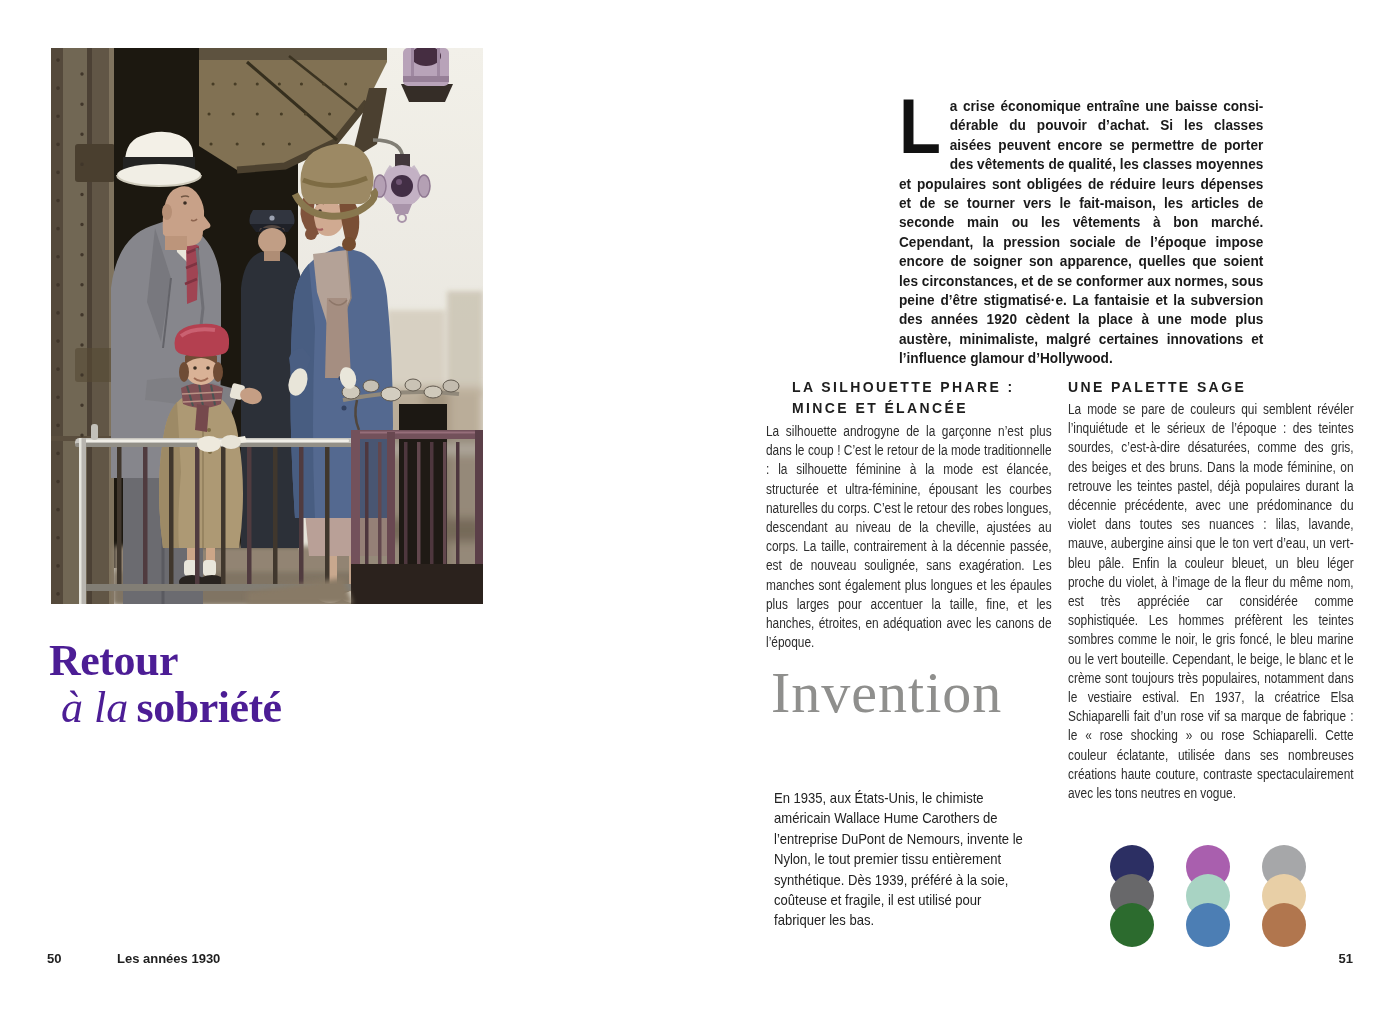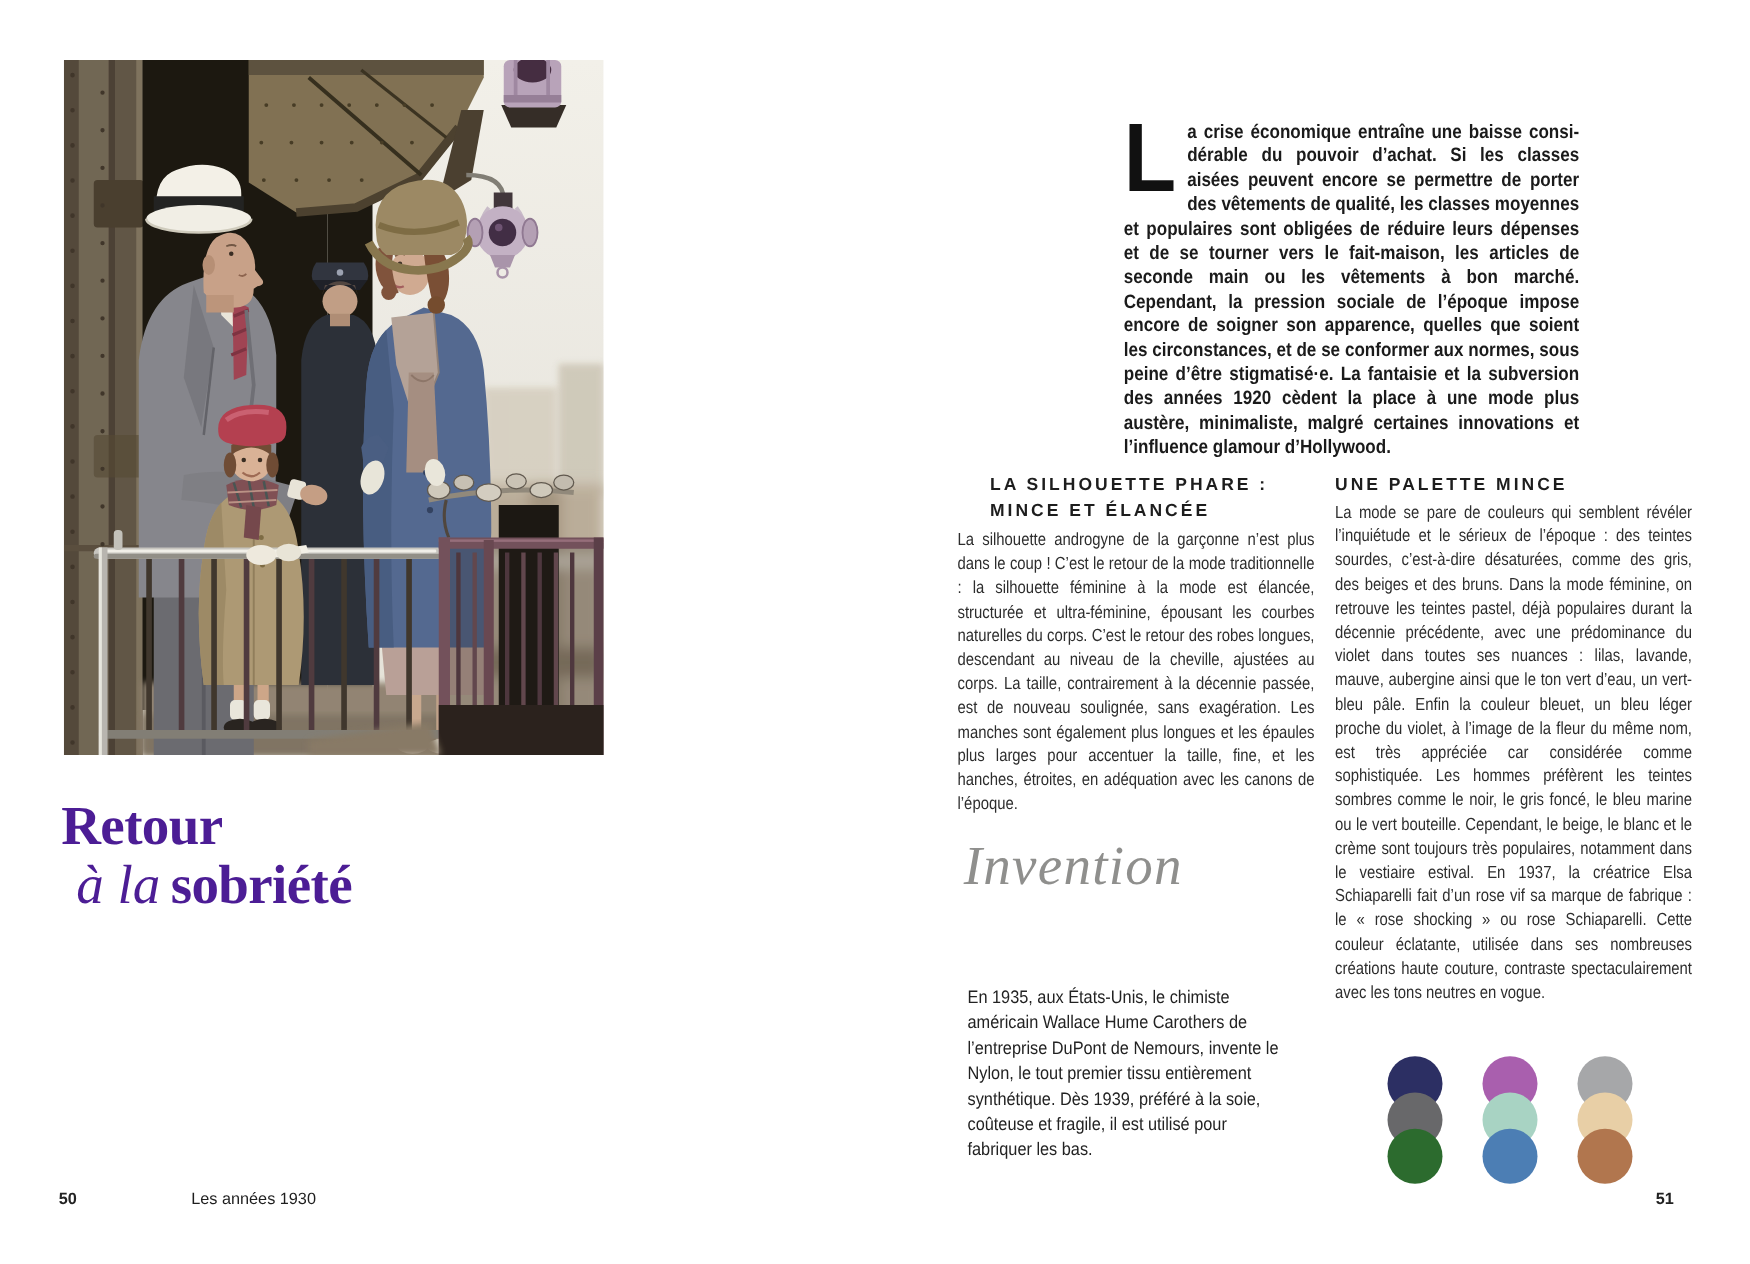--- a/index.html
+++ b/index.html
@@ -6,43 +6,43 @@
   .spread{position:relative;width:1400px;height:1011px;background:#ffffff;overflow:hidden;
           font-family:"Liberation Sans",sans-serif;color:#2e2e2e;}
   .abs{position:absolute;}
   
   .photo{left:51px;top:48px;width:432px;height:556px;overflow:hidden;}
   .title{left:49px;top:608px;font-family:"Liberation Serif",serif;font-weight:700;
          font-size:44px;line-height:47px;color:#4c1d95;letter-spacing:-0.5px;}
   .title .it{font-style:italic;font-weight:400;letter-spacing:0;margin-left:12px;}
   .footer{top:951px;font-size:13px;color:#222;}
   .pagenum{font-weight:700;}
-  .chapter{font-weight:400;color:#1e1e1e;margin-left:36px;}
+  .chapter{font-weight:700;color:#1e1e1e;}
   
   .intro{left:899px;top:96px;width:414px;transform:scaleX(.88);transform-origin:0 0;
          font-weight:700;font-size:15.5px;line-height:19.4px;color:#1a1a1a;
          text-align:justify;}
   .dropcap{float:left;font-size:78px;line-height:57px;font-weight:700;color:#111;
            margin:2px 10px 0 0;}
   .colhead{font-size:14px;font-weight:700;letter-spacing:2.4px;line-height:21px;
            color:#1d1d1d;white-space:nowrap;}
   .colbody{width:336px;transform:scaleX(.85);transform-origin:0 0;
            font-size:14px;line-height:19.2px;text-align:justify;color:#2d2d2d;}
   .col1h{left:792px;top:377px;} .col1b{left:766px;top:422px;}
   .col2h{left:1068px;top:377px;} .col2b{left:1068px;top:400px;}
   .nylon-title{left:771px;top:664px;font-family:"Liberation Serif",serif;color:#8f8f8d;}
-  .nylon-line1{font-size:44px;line-height:58px;letter-spacing:1px;font-style:italic;}
+  .nylon-line1{font-size:58px;line-height:58px;letter-spacing:1px;}
   .nylon-line2{font-size:54px;line-height:52px;font-style:italic;letter-spacing:1px;}
   .nylon-body{left:774px;top:788px;width:284px;transform:scaleX(.9);transform-origin:0 0;
               font-size:14.5px;line-height:20.4px;color:#222;}
   .swatches{left:1110px;top:845px;display:flex;gap:32px;}
   .sw-col{display:flex;flex-direction:column;}
   .dot{width:44px;height:44px;border-radius:50%;display:block;}
   .dot+.dot{margin-top:-15px;}
-  .f50{left:47px;} .fchap{left:117px;} .f51{right:61px;text-align:center;}
+  .f50{left:47px;} .fchap{left:117px;} .f51{right:47px;text-align:center;}
 </style>
 </head>
 <body>
 
 <div class="spread">
 
   <figure class="abs photo" style="margin:0;">
     <svg width="432" height="556" viewBox="0 0 432 556">
       <defs>
         <linearGradient id="sky" x1="0" y1="0" x2="0" y2="1">
@@ -271,21 +271,21 @@
   <p class="abs intro" style="margin:0;">
     <span class="dropcap">L</span><span>a crise économique entraîne une baisse consi­dérable du pouvoir d’achat. Si les classes aisées peuvent encore se permettre de porter des vête­ments de qualité, les classes moyennes et populaires sont obligées de réduire leurs dépenses et de se tour­ner vers le fait-maison, les articles de seconde main ou les vêtements à bon marché. Cependant, la pres­sion sociale de l’époque impose encore de soigner son apparence, quelles que soient les circonstances, et de se conformer aux normes, sous peine d’être stigmatisé·e. La fantaisie et la subversion des années 1920 cèdent la place à une mode plus austère, minimaliste, malgré cer­taines innovations et l’influence glamour d’Hollywood.</span>
   </p>
 
   <div class="abs colhead col1h">
     <div>LA SILHOUETTE PHARE :</div>
     <div>MINCE ET ÉLANCÉE</div>
   </div>
   <div class="abs colbody col1b">La silhouette androgyne de la garçonne n’est plus dans le coup ! C’est le retour de la mode tradi­tionnelle : la silhouette féminine à la mode est élancée, structurée et ultra-féminine, épousant les courbes naturelles du corps. C’est le retour des robes longues, descendant au niveau de la cheville, ajustées au corps. La taille, contraire­ment à la décennie passée, est de nouveau sou­lignée, sans exagération. Les manches sont égale­ment plus longues et les épaules plus larges pour accentuer la taille, fine, et les hanches, étroites, en adéquation avec les canons de l’époque.</div>
 
-  <div class="abs colhead col2h">UNE PALETTE MINCE</div>
+  <div class="abs colhead col2h">UNE PALETTE SAGE</div>
   <div class="abs colbody col2b">La mode se pare de couleurs qui semblent révéler l’inquiétude et le sérieux de l’époque : des teintes sourdes, c’est-à-dire désaturées, comme des gris, des beiges et des bruns. Dans la mode féminine, on retrouve les teintes pastel, déjà populaires durant la décennie précédente, avec une prédo­minance du violet dans toutes ses nuances : lilas, lavande, mauve, aubergine ainsi que le ton vert d’eau, un vert-bleu pâle. Enfin la couleur bleuet, un bleu léger proche du violet, à l’image de la fleur du même nom, est très appréciée car considé­rée comme sophistiquée. Les hommes préfèrent les teintes sombres comme le noir, le gris foncé, le bleu marine ou le vert bouteille. Cependant, le beige, le blanc et le crème sont toujours très populaires, notamment dans le vestiaire estival. En 1937, la créatrice Elsa Schiaparelli fait d’un rose vif sa marque de fabrique : le « rose shocking » ou rose Schiaparelli. Cette couleur éclatante, utilisée dans ses nombreuses créations haute couture, contraste spectaculairement avec les tons neutres en vogue.</div>
 
   <div class="abs nylon-title">
     <div class="nylon-line1">Invention</div>
   </div>
   <div class="abs nylon-body">En 1935, aux États-Unis, le chimiste américain Wallace Hume Carothers de l’entreprise DuPont de Nemours, invente le Nylon, le tout premier tissu entièrement synthétique. Dès 1939, préféré à la soie, coûteuse et fragile, il est utilisé pour fabriquer les bas.</div>
 
   <div class="abs swatches">
     <div class="sw-col">
       <span class="dot" style="background-color: rgb(44, 47, 99);"></span>

